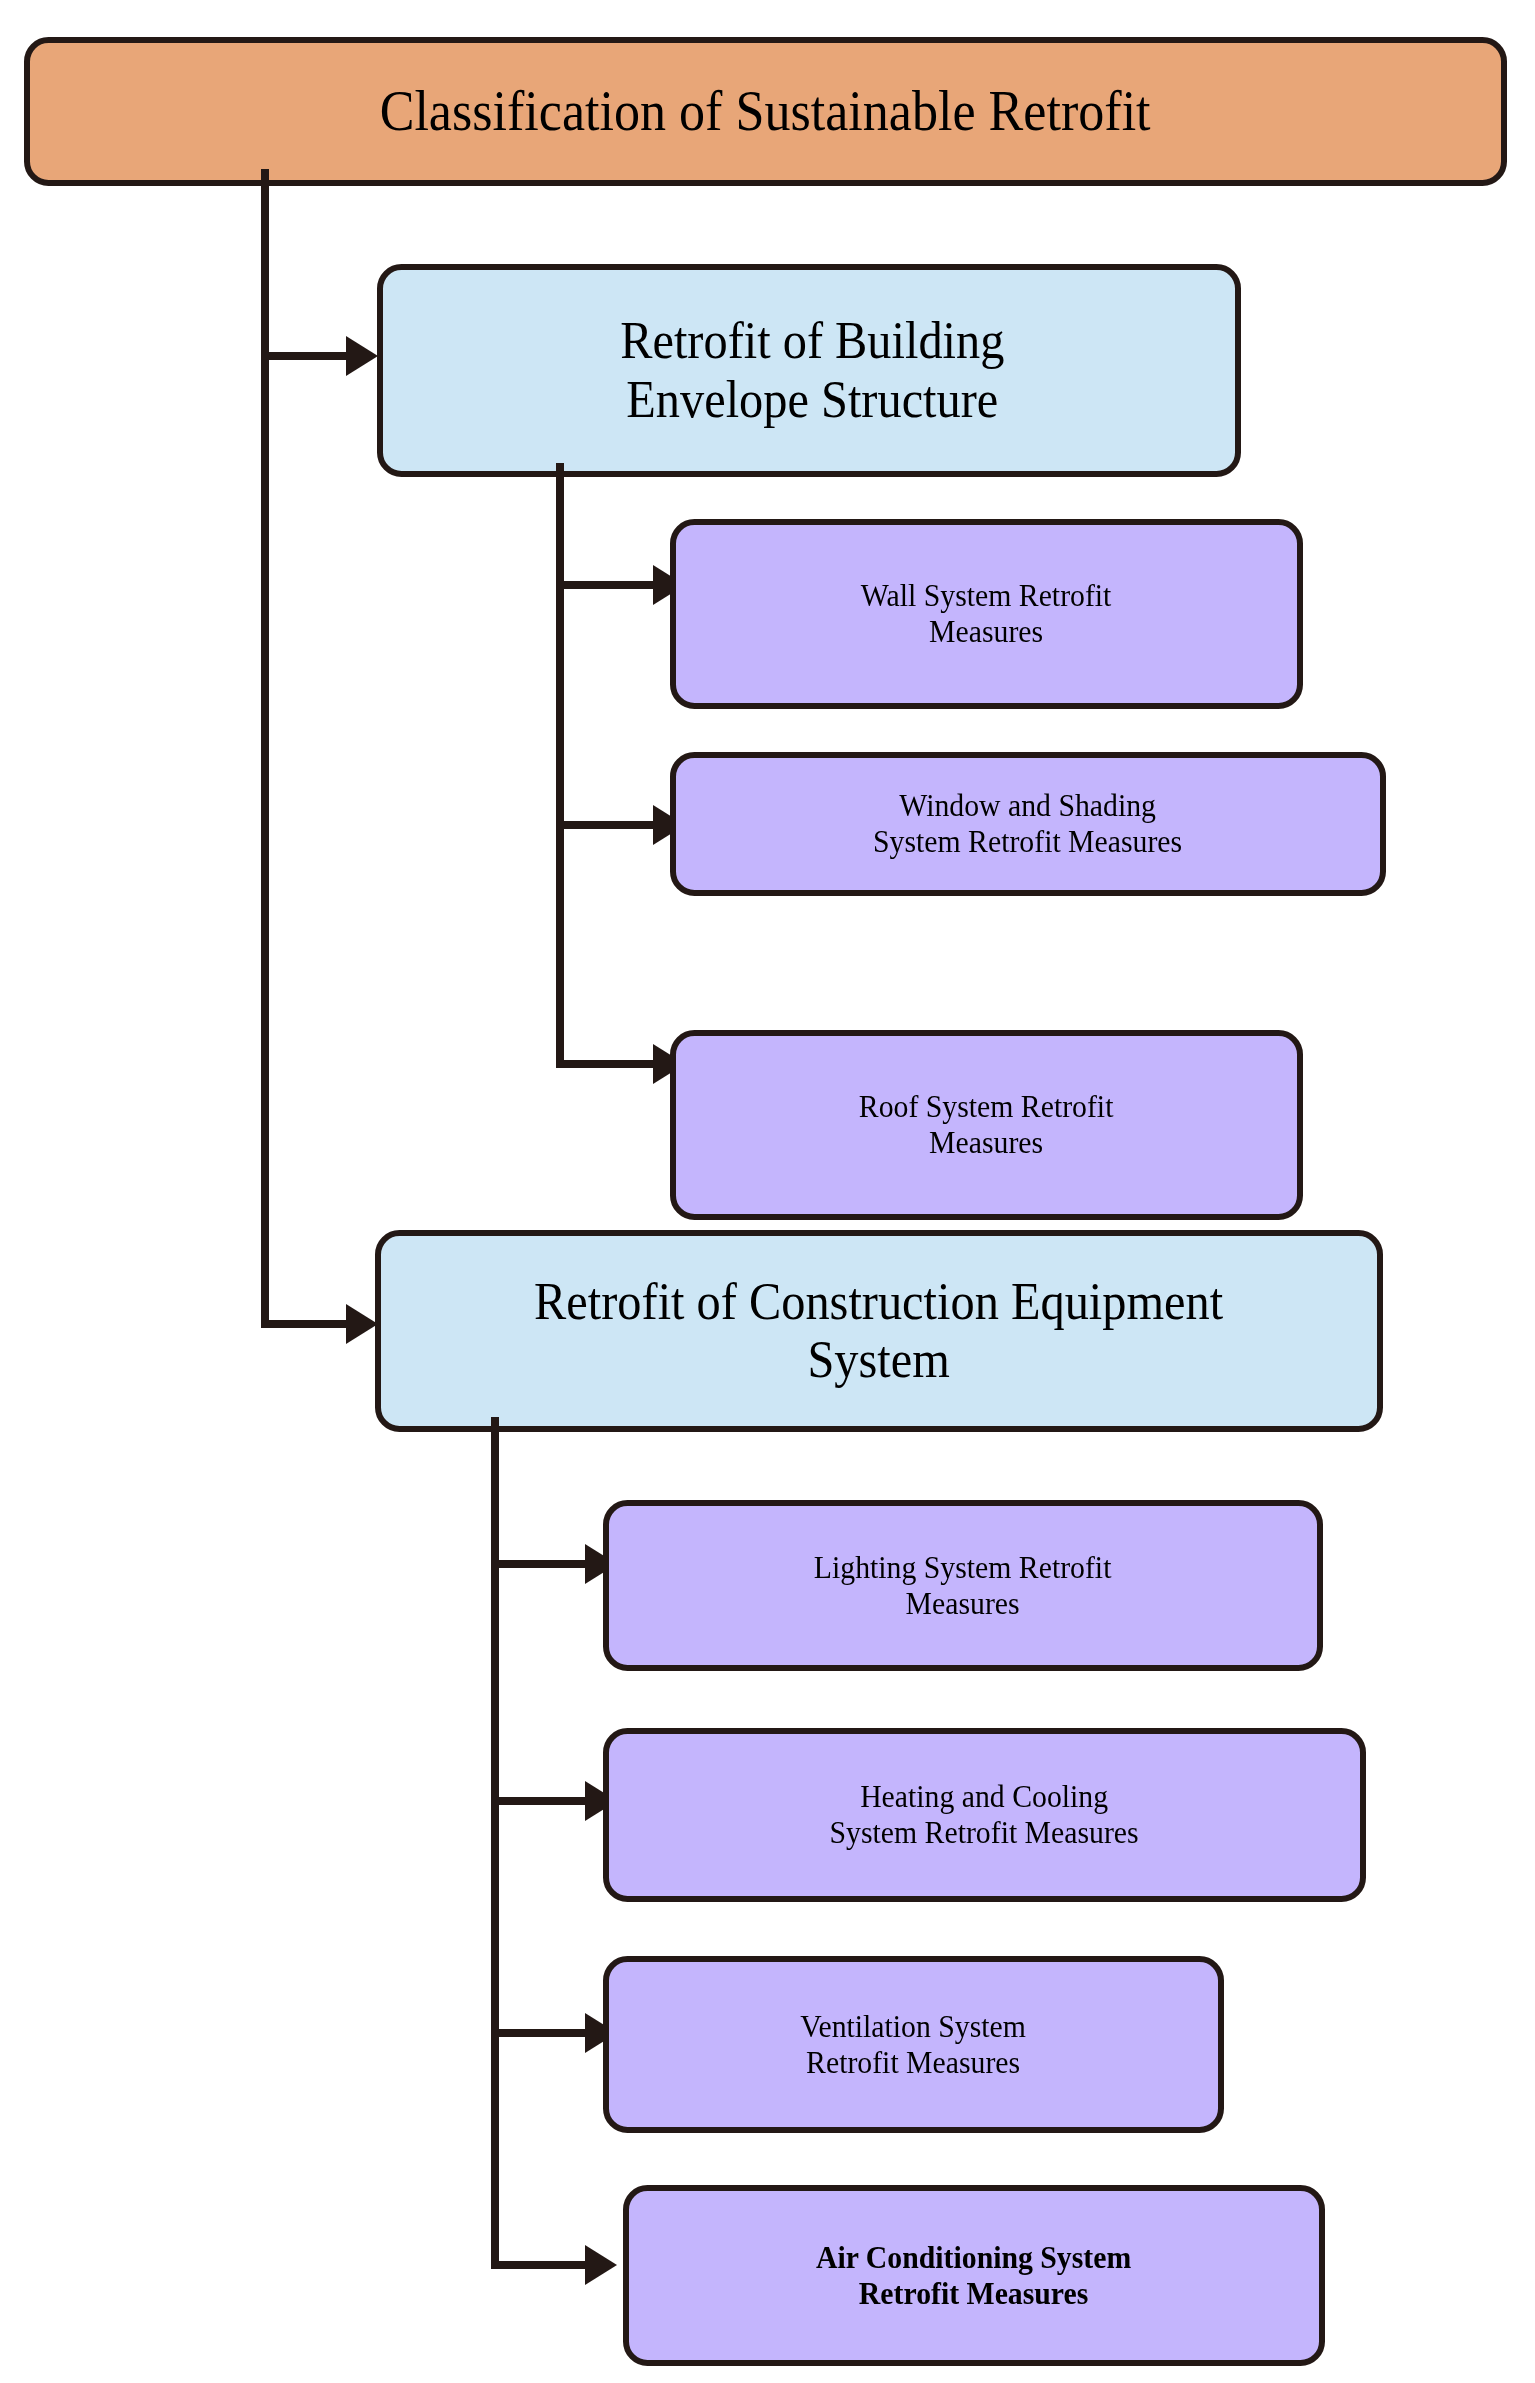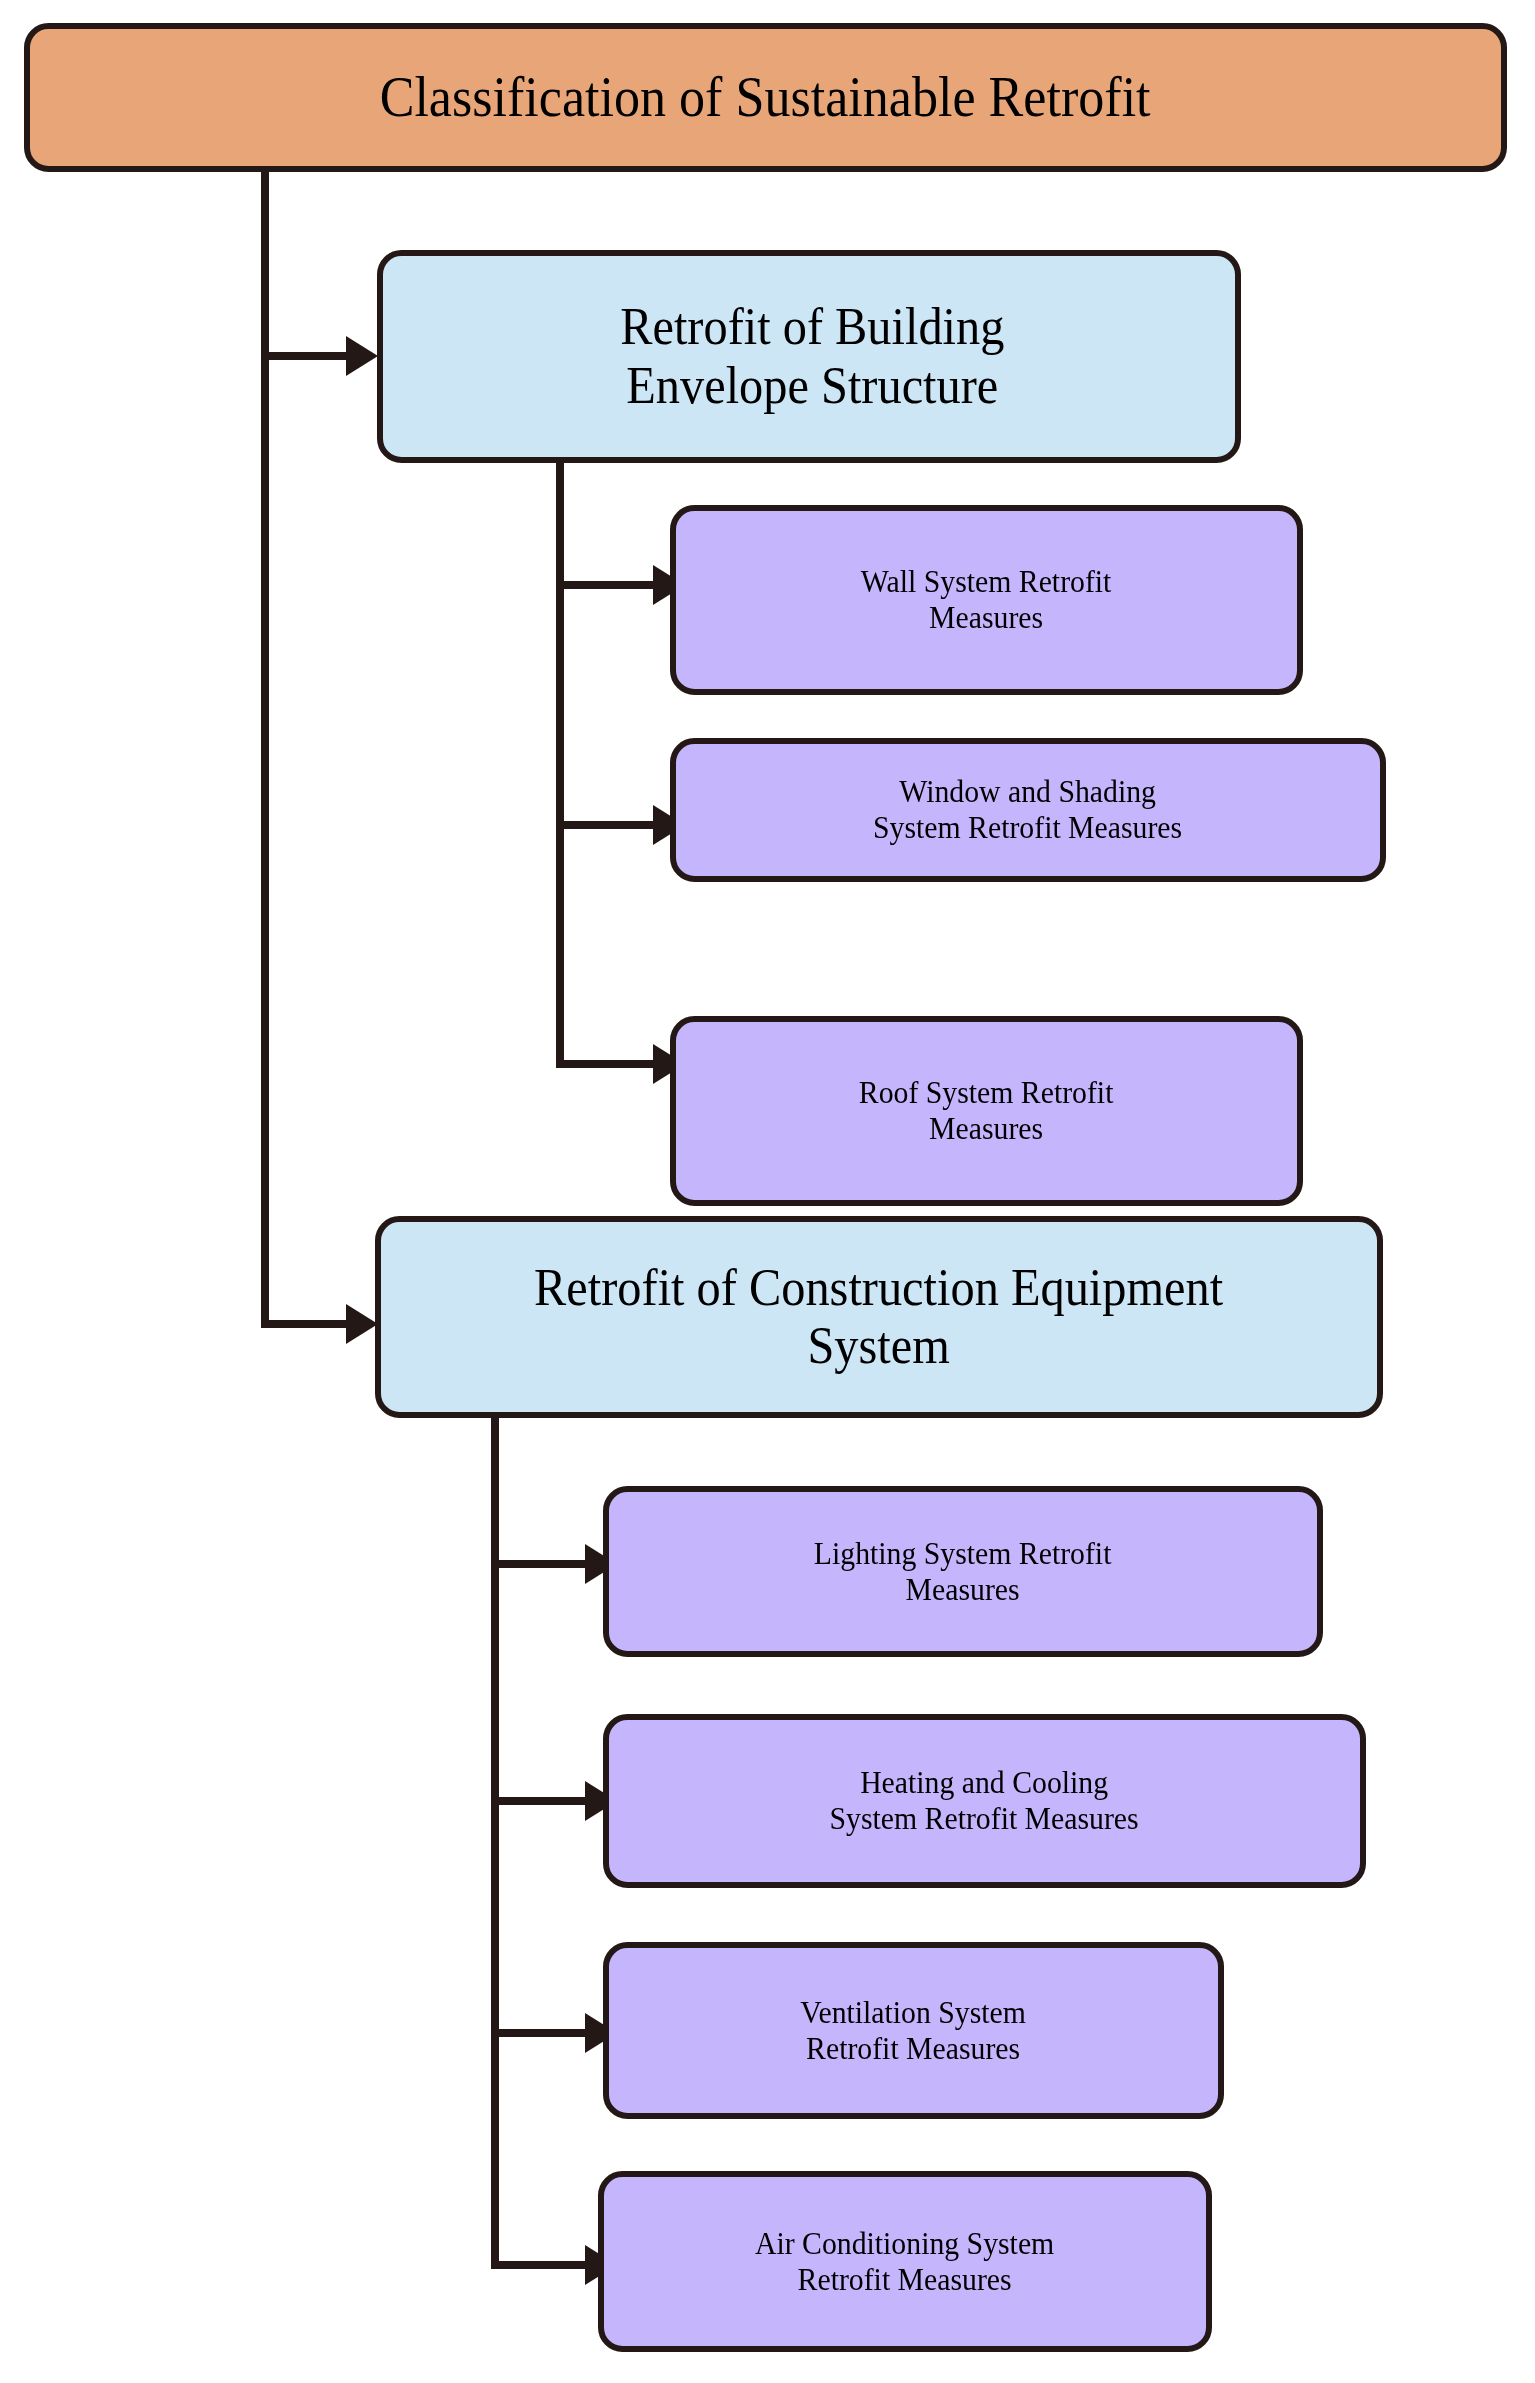--- a/index.html
+++ b/index.html
@@ -20,20 +20,21 @@
     box-sizing: border-box;
     border: 6.6px solid #231815;
     border-radius: 24.5px;
     display: flex;
     align-items: center;
     justify-content: center;
     text-align: center;
     color: #000000;
     line-height: 1.12;
     padding: 3.8px 9.4px;
+    margin-top: 14px;
   }
   .node-root {
     background: #E8A678;
     font-size: 56px;
   }
   .node-branch {
     background: #CDE6F5;
     font-size: 52px;
   }
   .node-leaf {
@@ -136,19 +137,19 @@
   <div class="node node-leaf" style="left:603px; top:1714px; width:763px; height:174px;">
     <span class="label">Heating and Cooling
 System Retrofit Measures</span>
   </div>
 
   <div class="node node-leaf" style="left:603px; top:1942px; width:621px; height:177px;">
     <span class="label">Ventilation System
 Retrofit Measures</span>
   </div>
 
-  <div class="node node-leaf" style="left:598px; top:2171px; width:614px; height:181px;">
+  <div class="node node-leaf" style="left:623px; top:2171px; width:702px; height:181px;font-weight:bold;">
     <span class="label">Air Conditioning System
 Retrofit Measures</span>
   </div>
 
 </div>
 
 
 </body></html>

